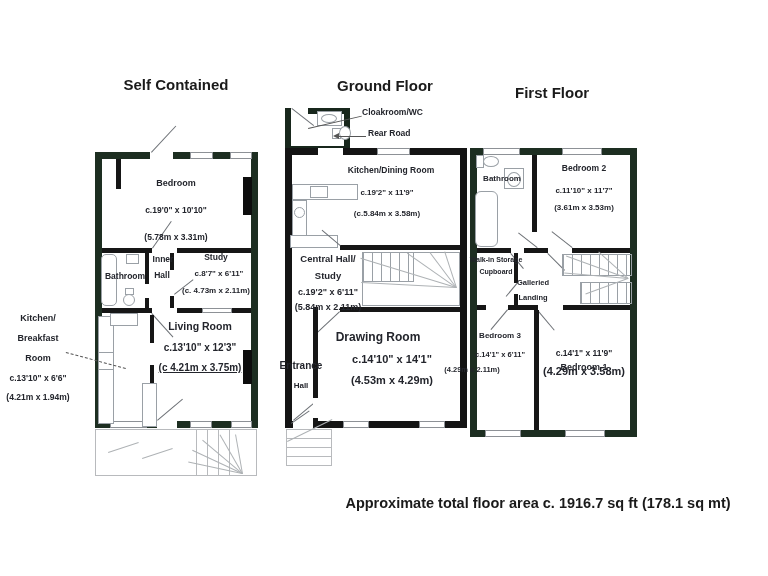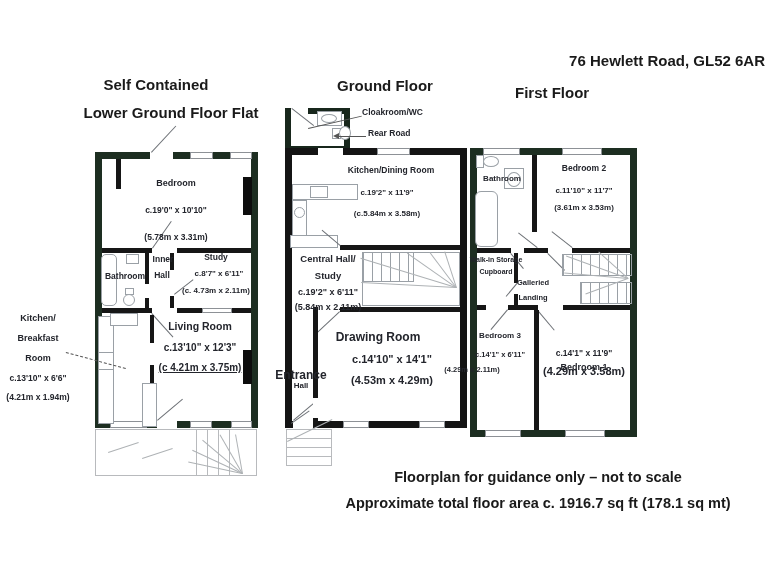--- a/index.html
+++ b/index.html
@@ -32,23 +32,21 @@
   .patio{position:absolute;border:1px solid #b8babd;box-sizing:border-box;}
   .vl{position:absolute;background:repeating-linear-gradient(90deg,#b8babd 0 1px,transparent 1px 11px);}
   .arrowl{position:absolute;width:0;height:0;border-top:3px solid transparent;
           border-bottom:3px solid transparent;border-right:6px solid #555;}
 </style>
 </head>
 <body>
 
 <div id="stage">
 
-  <div class="t ttl" style="right:3px;top:53px;">76 Hewlett Road, GL52 6AR</div>
-  <div class="t ttl tc" style="left:156px;top:77px;">Self Contained</div>
-  <div class="t ttl tc" style="left:171px;top:105px;">Lower Ground Floor Flat</div>
+  <div class="t ttl tc" style="left:176px;top:77px;">Self Contained</div>
   <div class="t ttl tc" style="left:385px;top:78px;">Ground Floor</div>
   <div class="t ttl" style="left:515px;top:85px;">First Floor</div>
 
   <i class="ol" style="left:95px;top:152px;width:163px;height:276px;"></i>
 
   <i class="gap" style="left:150px;top:152px;width:23px;height:7px;"></i>
   <i class="dl" style="left:151px;top:152px;width:36px;transform:rotate(-47deg);"></i>
   <i class="win" style="left:190px;top:152px;width:23px;height:7px;"></i>
   <i class="win" style="left:230px;top:152px;width:22px;height:7px;"></i>
 
@@ -166,21 +164,21 @@
   <div class="t tc" style="left:391px;top:166px;font-size:8.5px;">Kitchen/Dining Room</div>
   <div class="t tc" style="left:387px;top:189px;font-size:8px;">c.19'2" x 11'9"</div>
   <div class="t tc" style="left:387px;top:210px;font-size:8px;">(c.5.84m x 3.58m)</div>
   <div class="t tc" style="left:328px;top:254px;font-size:9.5px;">Central Hall/</div>
   <div class="t tc" style="left:328px;top:271px;font-size:9.5px;">Study</div>
   <div class="t tc" style="left:328px;top:288px;font-size:9px;">c.19'2" x 6'11"</div>
   <div class="t tc" style="left:328px;top:303px;font-size:9px;">(5.84m x 2.11m)</div>
   <div class="t tc" style="left:378px;top:331px;font-size:12px;">Drawing Room</div>
   <div class="t tc" style="left:392px;top:354px;font-size:11px;">c.14'10" x 14'1"</div>
   <div class="t tc" style="left:392px;top:375px;font-size:11px;">(4.53m x 4.29m)</div>
-  <div class="t tc" style="left:301px;top:361px;font-size:12px;margin-top:8px;">Entrance</div>
+  <div class="t tc" style="left:301px;top:361px;font-size:10px;">Entrance</div>
   <div class="t tc" style="left:301px;top:382px;font-size:8px;">Hall</div>
 
   <i class="ol" style="left:470px;top:148px;width:167px;height:289px;"></i>
   <i class="win" style="left:483px;top:148px;width:37px;height:7px;"></i>
   <i class="win" style="left:562px;top:148px;width:40px;height:7px;"></i>
   <i class="win" style="left:485px;top:430px;width:36px;height:7px;"></i>
   <i class="win" style="left:565px;top:430px;width:40px;height:7px;"></i>
 
   <i class="w" style="left:532px;top:155px;width:5px;height:77px;"></i>
   <i class="dl" style="left:537px;top:248px;width:24px;transform:rotate(218deg);"></i>
@@ -221,15 +219,14 @@
   <div class="t tc" style="left:496px;top:268px;font-size:7px;">Cupboard</div>
   <div class="t tc" style="left:533px;top:279px;font-size:7.5px;">Galleried</div>
   <div class="t tc" style="left:533px;top:294px;font-size:7.5px;">Landing</div>
   <div class="t tc" style="left:500px;top:332px;font-size:8px;">Bedroom 3</div>
   <div class="t tc" style="left:500px;top:351px;font-size:7.5px;">c.14'1" x 6'11"</div>
   <div class="t tc" style="left:472px;top:366px;font-size:7.5px;">(4.29m x 2.11m)</div>
   <div class="t tc" style="left:584px;top:327px;font-size:9px;margin-top:36px;">Bedroom 1</div>
   <div class="t tc" style="left:584px;top:349px;font-size:8.5px;">c.14'1" x 11'9"</div>
   <div class="t tc" style="left:584px;top:366px;font-size:11px;">(4.29m x 3.58m)</div>
 
-  <div class="t ttl tc" style="left:538px;top:470px;font-size:14.5px;">Floorplan for guidance only – not to scale</div>
   <div class="t ttl tc" style="left:538px;top:496px;font-size:14.5px;">Approximate total floor area c. 1916.7 sq ft (178.1 sq mt)</div>
 </div>
 
 </body></html>

